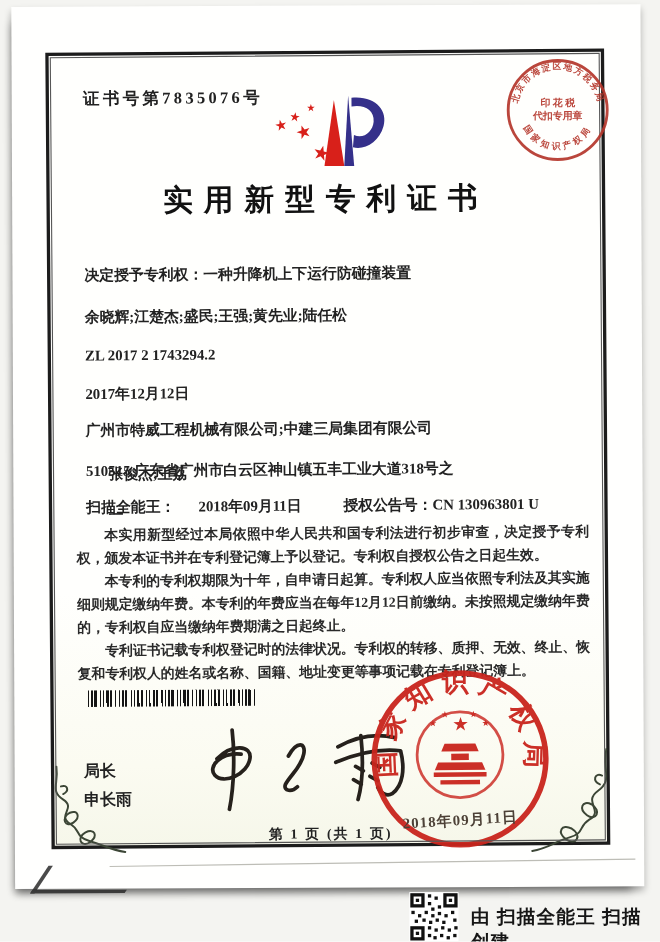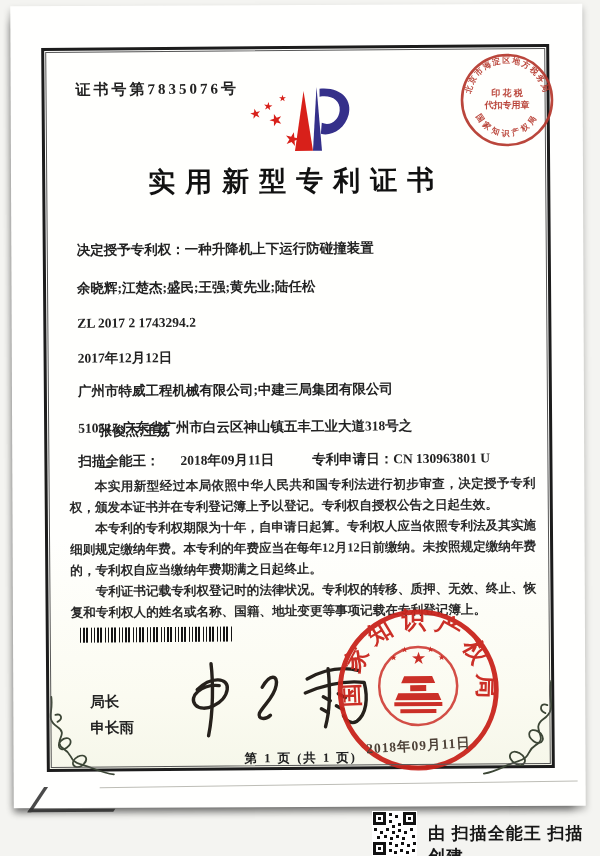--- a/index.html
+++ b/index.html
@@ -50,21 +50,21 @@
     text-align:justify;
   }
   .body-text p { text-indent:2em; }
   .barcode {
     position:absolute; left:31px; top:577px; width:153px; height:15px;
     background:
       repeating-linear-gradient(90deg,#141414 0 1px,transparent 1px 3px,
       #141414 3px 5px,transparent 5px 6px,#141414 6px 8px,transparent 8px 11px,
       #141414 11px 12px,transparent 12px 14px);
   }
-  .signer { position:absolute; left:41px; top:638px; font-size:14.5px; font-weight:bold;
+  .signer { position:absolute; left:27px; top:638px; font-size:14.5px; font-weight:bold;
             color:#222; line-height:26px; }
   .signature { position:absolute; left:118px; top:606px; }
   .seal { position:absolute; left:283px; top:556px; opacity:.95; }
   .page-info {
     position:absolute; left:0; top:701px; width:100%; text-align:center;
     font-size:12.5px; letter-spacing:2px; font-weight:bold; color:#222;
   }
   .flourish { position:absolute; }
   .fl-left  { left:-6px;  bottom:-10px; }
   .fl-right { right:-8px; bottom:-12px; transform:scale(-1,1); }
@@ -123,21 +123,21 @@
       <span class="val"><span>广州市特威工程机械有限公司;中建三局集团有限公司</span><br>
       <span>张俊杰;王荔</span></span>
     </div>
     <div class="row r-addr">
       <span class="val"><span>510515 广东省广州市白云区神山镇五丰工业大道318号之</span><br>
       <span>一</span></span>
     </div>
     <div class="row r-grant">
       <span class="lbl">扫描全能王：</span>
       <span class="val">2018年09月11日</span>
-      <span class="lbl2">专利申请日：</span>
+      <span class="lbl2">授权公告号：</span>
       <span class="val">CN 130963801 U</span>
     </div>
 
     <div class="body-text">
       <p>本实用新型经过本局依照中华人民共和国专利法进行初步审查，决定授予专利权，颁发本证书并在专利登记簿上予以登记。专利权自授权公告之日起生效。</p>
       <p>本专利的专利权期限为十年，自申请日起算。专利权人应当依照专利法及其实施细则规定缴纳年费。本专利的年费应当在每年12月12日前缴纳。未按照规定缴纳年费的，专利权自应当缴纳年费期满之日起终止。</p>
       <p>专利证书记载专利权登记时的法律状况。专利权的转移、质押、无效、终止、恢复和专利权人的姓名或名称、国籍、地址变更等事项记载在专利登记簿上。</p>
     </div>
 
     <div class="barcode"></div>

